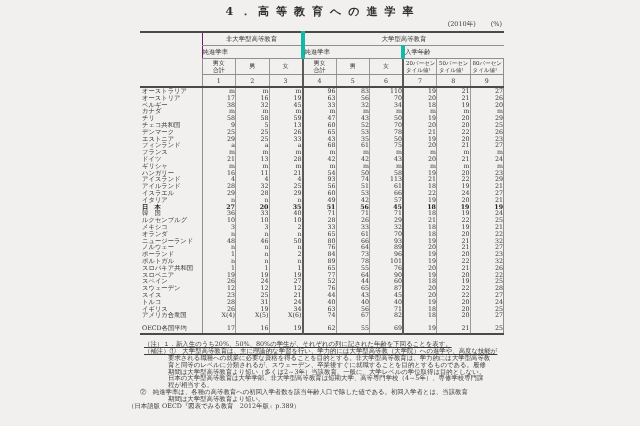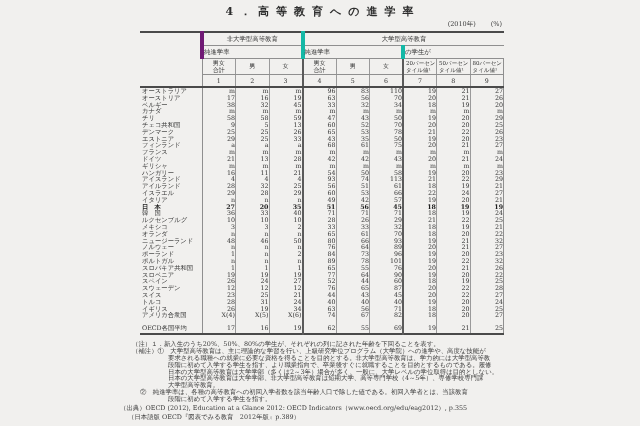--- a/index.html
+++ b/index.html
@@ -18,21 +18,21 @@
     font-size:6.5px;color:#3a3a3a;
   }
   .meta .yr{margin-right:15px;}
   table.stat{
     position:absolute;left:140px;top:31px;width:364px;
     border-collapse:collapse;table-layout:fixed;
     border-top:2px solid #4a4a4a;border-bottom:2px solid #4a4a4a;
   }
   table.stat th,table.stat td{padding:0;font-weight:normal;color:#343434;}
   
-  .bl{border-left:4px solid #701a75;}
+  .bl{border-left:1px solid #701a75;}
   .blt{border-left:4px solid #14b8a6;}
   .c1{border-left:1px solid #8f8f8f;}
   .c2,.c3,.c5,.c6,.c8{border-left:1px solid #9a9a9a;}
   .c4,.c7{border-left:2px solid #5a5a5a;}
   .c9{border-left:1px solid #9a9a9a;border-right:1px solid #8f8f8f;}
   
   thead th{border-bottom:1px solid #8f8f8f;}
   .gh{font-size:6.4px;text-align:center;height:12px;vertical-align:middle;}
   .sh{font-size:6.4px;text-align:left;height:12px;vertical-align:middle;}
   .ch{font-size:6px;text-align:center;height:15px;vertical-align:middle;
@@ -52,21 +52,21 @@
   }
   tr.bold-row th.cname,tr.bold-row td{font-weight:bold;color:#1e1e1e;}
   tr.spacer th,tr.spacer td{height:4px;line-height:4px;font-size:1px;}
   tr.avg-row th.cname,tr.avg-row td{height:10px;line-height:10px;vertical-align:middle;}
   
   .notes{
     position:absolute;left:128px;top:341px;font-size:6.4px;line-height:6.9px;
     color:#3a3a3a;white-space:nowrap;
   }
   .notes div{height:6.9px;}
-  .ind-n0{margin-left:4px;}
+  .ind-n0{margin-left:16px;text-decoration:underline;}
   .ind-n1{margin-left:12px;}
   .ind-n2{margin-left:40px;}
   .ind-s0{margin-left:-8px;padding-top:2px;height:8.9px !important;}
   .ind-s1{}
 </style>
 </head>
 <body>
 
 <div class="page">
 
@@ -91,21 +91,21 @@
     </colgroup>
     <thead>
       <tr>
         <th class="country-head" rowspan="4"></th>
         <th class="gh bl" colspan="3">非大学型高等教育</th>
         <th class="gh blt" colspan="6">大学型高等教育</th>
       </tr>
       <tr>
         <th class="sh bl" colspan="3">純進学率</th>
         <th class="sh blt" colspan="3">純進学率</th>
-        <th class="sh blt" colspan="3">の学生が</th>
+        <th class="sh blt" colspan="3">入学年齢</th>
       </tr>
       <tr>
         <th class="ch c1">男女
 合計</th>
         <th class="ch c2">男</th>
         <th class="ch c3">女</th>
         <th class="ch c4">男女
 合計</th>
         <th class="ch c5">男</th>
         <th class="ch c6">女</th>
@@ -559,25 +559,24 @@
           <td class="c6">69</td>
           <td class="c7">19</td>
           <td class="c8">21</td>
           <td class="c9">25</td>
         </tr>
       </tbody>
   </table>
 
   <div class="notes">
       <div class="ind-n0">（注）１．新入生のうち20%、50%、80%の学生が、それぞれの列に記された年齢を下回ることを表す。</div>
-      <div class="ind-n0">（補注）①　大学型高等教育は、主に理論的な学習を行い、上級研究学位プログラム（大学院）への進学や、高度な技能が</div>
+      <div class="ind-n0">（補注）①　大学型高等教育は、主に理論的な学習を行い、学力的には大学型高等教（大学院）への進学や、高度な技能が</div>
       <div class="ind-n2">要求される職種への就業に必要な資格を得ることを目的とする。非大学型高等教育は、学力的には大学型高等教</div>
-      <div class="ind-n2">段階に初めて入学する学生を指す、より職業指向で、卒業後すぐに就職することを目的とするものである。履修</div>
-      <div class="ind-n2">日本の大学型高等教育は大学学部（多くは2～3年）場合が多く、一般に、大学レベルの学位取得は目的としない。</div>
+      <div class="ind-n2">育と同等のレベルに分類されるが、スウェーデン、卒業後すぐに就職することを目的とするものである。履修</div>
+      <div class="ind-n2">期間は大学型高等教育より短い（多くは2～3年）当該教育、一般に、大学レベルの学位取得は目的としない。</div>
       <div class="ind-n2">日本の大学型高等教育は大学学部、非大学型高等教育は短期大学、高等専門学校（4～5年）、専修学校専門課</div>
-      <div class="ind-n2">大学型高等教育。</div>
+      <div class="ind-n2">程が相当する。</div>
       <div class="ind-n1">②　純進学率は、各種の高等教育への初回入学者数を該当年齢人口で除した値である。初回入学者とは、当該教育</div>
-      <div class="ind-n2">段階に初めて入学する学生を指す。</div>
-      <div class="ind-s0">（出典）OECD (2012), Education at a Glance 2012: OECD Indicators（www.oecd.org/edu/eag2012）, p.355</div>
+      <div class="ind-n2">期間は大学型高等教育より短い。</div>
       <div class="ind-s1">（日本語版 OECD『図表でみる教育　2012年版』p.389）</div>
     </div>
 
 </div>
 
 </body></html>

